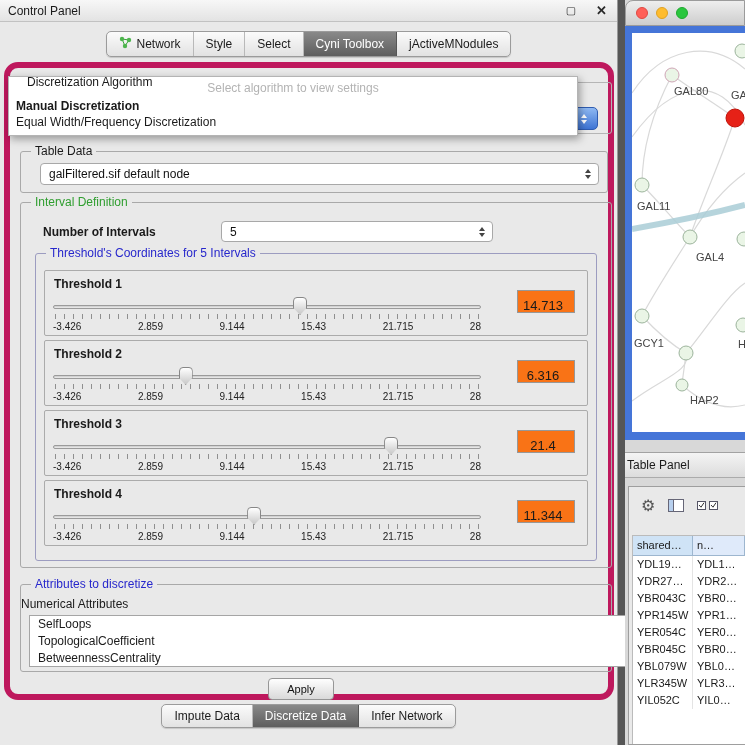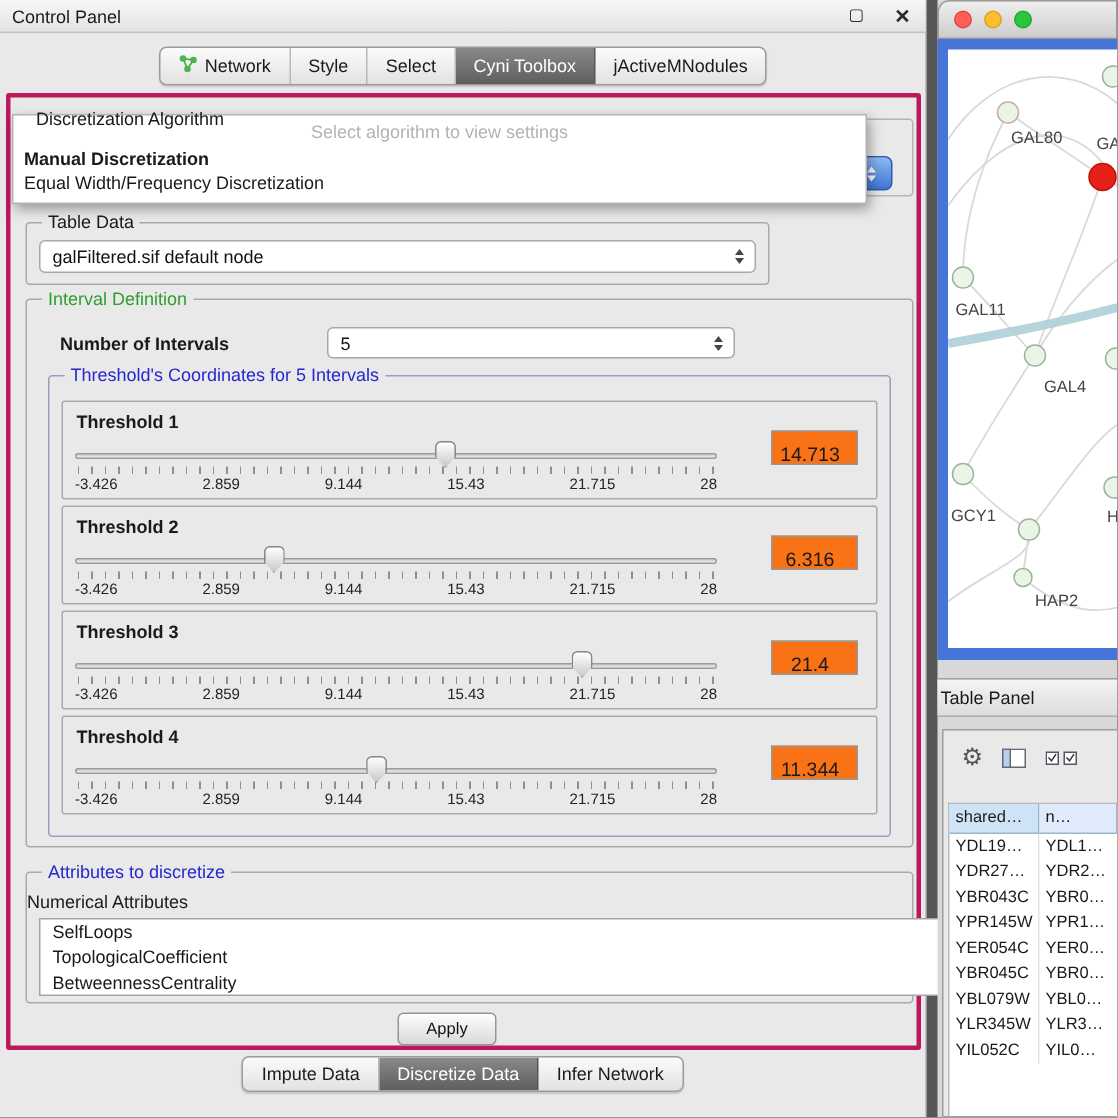--- a/index.html
+++ b/index.html
@@ -11,21 +11,21 @@
 .cp-titlebar .title{flex:1}
 .winbtn{font-size:11px;color:#2a2a2a;line-height:1;cursor:default}
 .winbtn.close{font-weight:bold;font-size:13px}
 .tabbar{position:absolute;left:0;right:0;display:flex;justify-content:center}
 .tabbar.top{top:31px}
 .tabbar.bottom{top:704px}
 .tabgroup{display:flex;border:1px solid #9b9b9b;border-radius:5px;overflow:hidden;background:linear-gradient(#fbfbfb,#e2e2e2);box-shadow:0 1px 1px rgba(0,0,0,.15)}
 .tab{display:flex;align-items:center;gap:5px;padding:4px 12px;border-right:1px solid #b9b9b9;white-space:nowrap;cursor:default}
 .tab:last-child{border-right:none}
 .tab.selected{background:linear-gradient(#898989,#5e5e5e);color:#fff;border-right-color:#565656}
-.inner-panel{position:absolute;left:4px;top:62px;width:610px;height:638px;background:#e9e9e9;border:3px solid #be185d;border-radius:2px}
+.inner-panel{position:absolute;left:4px;top:62px;width:610px;height:638px;background:#e9e9e9;border:6px solid #be185d;border-radius:14px}
 .groupbox{position:absolute;border:1px solid #a9a9a9;border-radius:3px}
 .gtitle{position:absolute;top:-8px;left:10px;background:#e9e9e9;padding:0 4px;line-height:14px;white-space:nowrap}
 .gtitle.green{color:#2f9e2f}
 .gtitle.blue{color:#2727cc}
 
 .algo-group{left:8px;top:14px;width:594px;height:52px;border-color:#b5b5b5}
 .algo-title{left:4px;background:transparent;z-index:30}
 .combo-cap{position:absolute;left:551px;top:24px;width:28px;height:23px;border-radius:5px;background:linear-gradient(#8fb9f2,#3e74d4);border:1px solid #2f5cb0;z-index:10;display:flex;flex-direction:column;align-items:center;justify-content:center;gap:2px}
 .algo-popup{position:absolute;left:8px;top:76px;width:570px;background:#fff;border:1px solid #b4b4b4;box-shadow:2px 3px 8px rgba(0,0,0,.35);z-index:20;padding-bottom:5px}
 .popup-hint{text-align:center;color:#b3b3b3;padding:4px 0 3px}
@@ -33,22 +33,22 @@
 .popup-item.bold{font-weight:bold}
 
 .combo{background:#fff;border:1px solid #a8a8a8;border-radius:4px;display:flex;align-items:center;color:#111}
 .combo .cval{flex:1;padding-left:8px;white-space:nowrap;overflow:hidden}
 .stepper{display:flex;flex-direction:column;align-items:center;justify-content:center;gap:2px;padding:0 7px}
 .arr-up{width:0;height:0;border-left:3.5px solid transparent;border-right:3.5px solid transparent;border-bottom:4px solid #444}
 .arr-dn{width:0;height:0;border-left:3.5px solid transparent;border-right:3.5px solid transparent;border-top:4px solid #444}
 .arr-up.w{border-bottom-color:#fff}
 .arr-dn.w{border-top-color:#fff}
 
-.td-group{left:10px;top:83px;width:496px;height:42px}
-.td-combo{position:absolute;left:8px;top:11px;right:8px;height:22px}
+.td-group{left:10px;top:83px;width:588px;height:42px}
+.td-combo{position:absolute;left:19px;top:11px;right:8px;height:22px}
 
 .id-group{left:10px;top:134px;width:592px;height:366px}
 .noi-label{position:absolute;left:22px;top:22px;font-weight:bold}
 .noi-combo{position:absolute;left:200px;top:18px;width:272px;height:21px}
 .th-group{left:14px;top:50px;width:562px;height:308px;border-color:#9c9cc0}
 .thresh{position:absolute;left:8px;width:544px;height:66px;border:1px solid #ababab;border-radius:2px;background:#e9e9e9}
 .th-label{position:absolute;left:9px;top:6px;font-weight:bold}
 .slider{position:absolute;left:8px;top:26px;width:428px;height:38px}
 .track{position:absolute;left:0;right:0;top:8px;height:4px;background:linear-gradient(#c9c9c9,#efefef);border:1px solid #9b9b9b;border-radius:2px}
 .thumb{position:absolute;top:0;width:14px;height:18px;background:linear-gradient(#ffffff,#c9c9c9);border:1px solid #878787;border-radius:4px 4px 0 0;clip-path:polygon(0 0,100% 0,100% 58%,50% 100%,0 58%);transform:translateX(-50%)}

